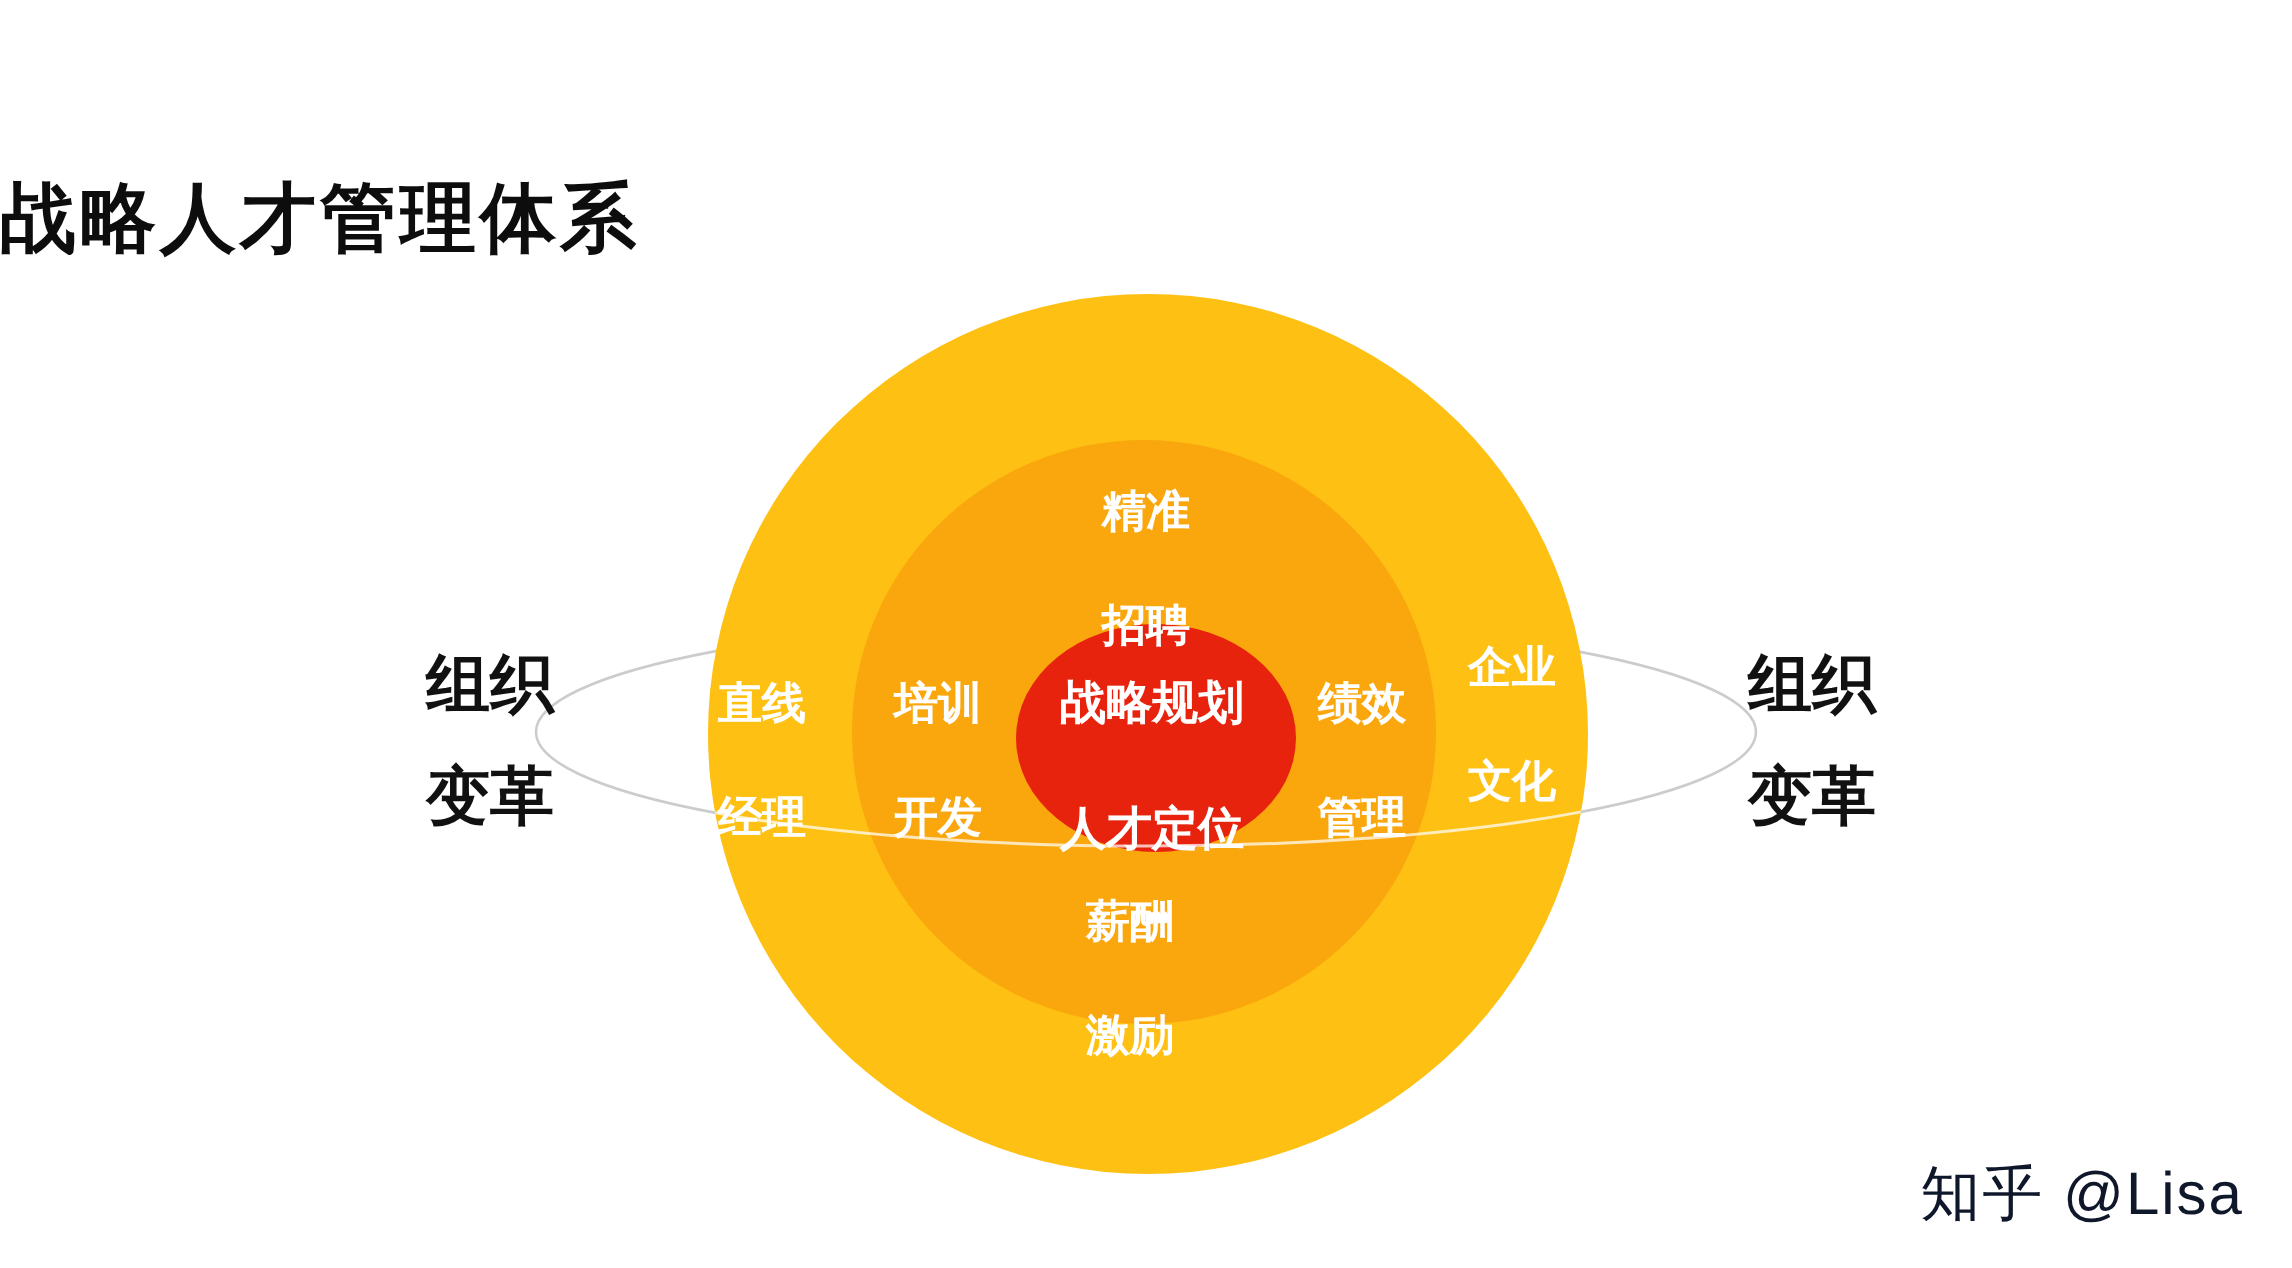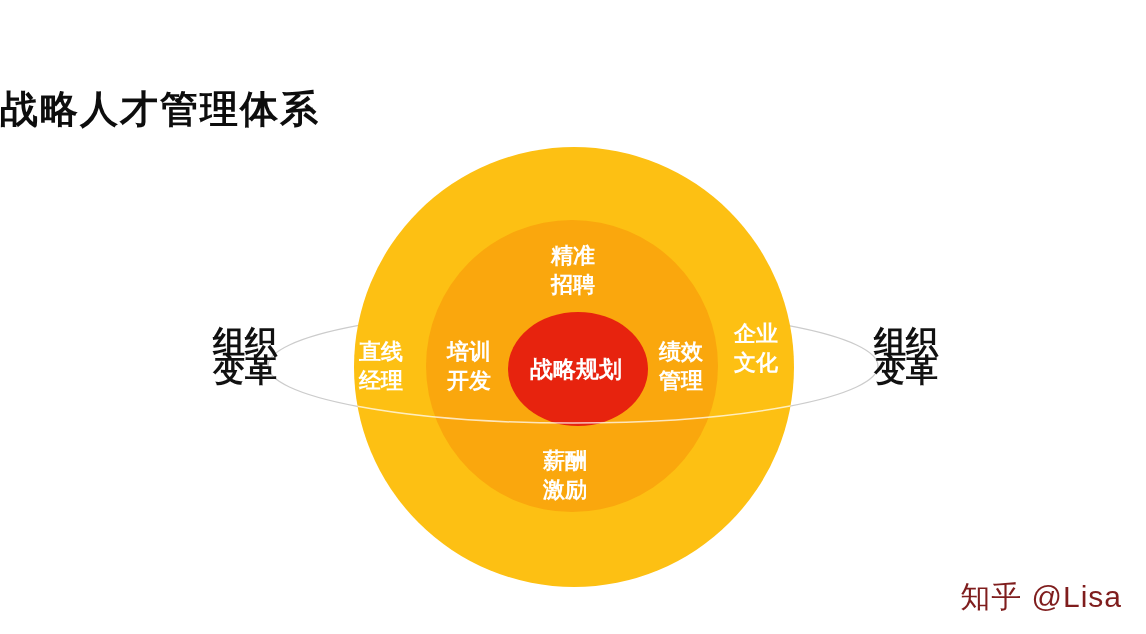--- a/index.html
+++ b/index.html
@@ -27,42 +27,42 @@
     top: 0;
     left: 0;
   }
   .label {
     position: absolute;
     transform: translate(-50%, -50%);
     text-align: center;
     font-weight: bold;
     white-space: nowrap;
   }
-  .label span { display: block; }
+  .label span { display: block; margin-top: 28px; }
   .ring-label {
     color: #ffffff;
     font-size: 22px;
     line-height: 29px;
   }
   .core-label {
     color: #ffffff;
     font-size: 23px;
     line-height: 35px;
   }
   .orbit-label {
     color: #111111;
     font-size: 32px;
     line-height: 28px;
   }
   .watermark {
     position: absolute;
     right: 24px;
     bottom: 16px;
     font-size: 30px;
-    color: #7f1d1d;
+    color: #0f172a;
     letter-spacing: 1px;
   }
 </style>
 </head>
 <body>
 
 <div class="canvas">
 
   <div class="title">战略人才管理体系</div>
 
@@ -109,20 +109,21 @@
     <span>经理</span>
   </div>
 
   <div class="label ring-label" style="left:756px; top:348px;">
     <span>企业</span>
     <span>文化</span>
   </div>
 
   <div class="label core-label" style="left:576px; top:369px;font-family:Liberation Serif, serif;">
     <span>战略规划</span>
+    <span>人才定位</span>
   </div>
 
   <div class="label orbit-label" style="left:245px; top:356px;">
     <span>组织</span>
     <span>变革</span>
   </div>
 
   <div class="label orbit-label" style="left:906px; top:356px;">
     <span>组织</span>
     <span>变革</span>

